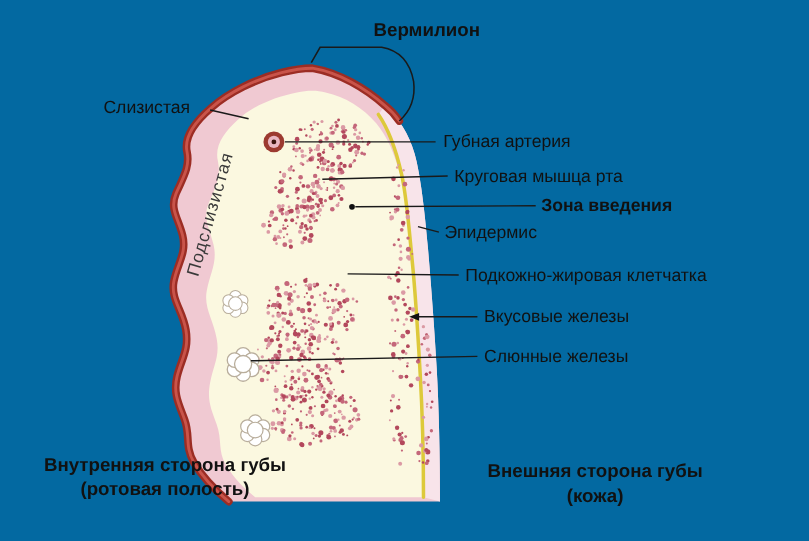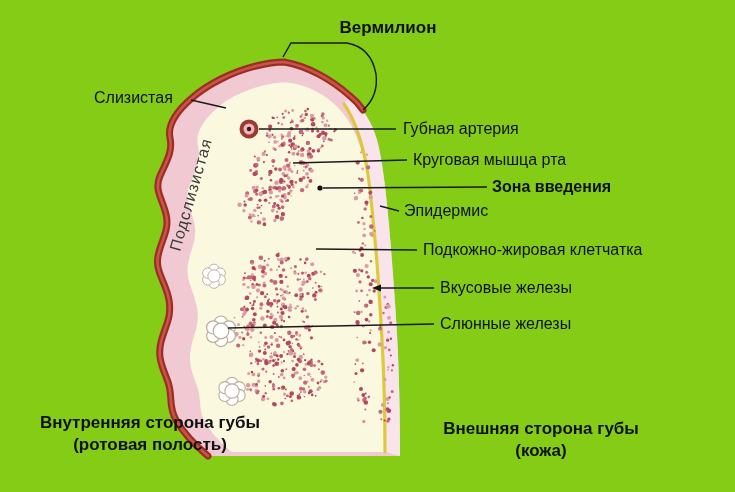--- a/index.html
+++ b/index.html
@@ -1,16 +1,16 @@
 <!DOCTYPE html>
 <html><head>
 <meta charset="utf-8">
 <style>
   html,body{margin:0;padding:0;background:#fff;}
-  .wrap{width:735px;height:492px;position:relative;background:#84cc16;overflow:hidden;}
+  .wrap{width:735px;height:492px;position:relative;background:#0369a1;overflow:hidden;}
   svg{display:block;}
   text{font-family:"Liberation Sans", sans-serif;fill:#111;}
   .lbl{font-size:16px;}
   .b{font-weight:bold;}
   .big{font-size:17px;font-weight:bold;}
   .rot{font-size:16px;fill:#3a3a3a;letter-spacing:1px;}
   .leader{stroke:#1a1a1a;stroke-width:1.3;fill:none;}
   .bracket{stroke:#1a1a1a;stroke-width:1.4;fill:none;}
   .flower{fill:#ffffff;stroke:#b9ae9c;stroke-width:1;}
 </style>

